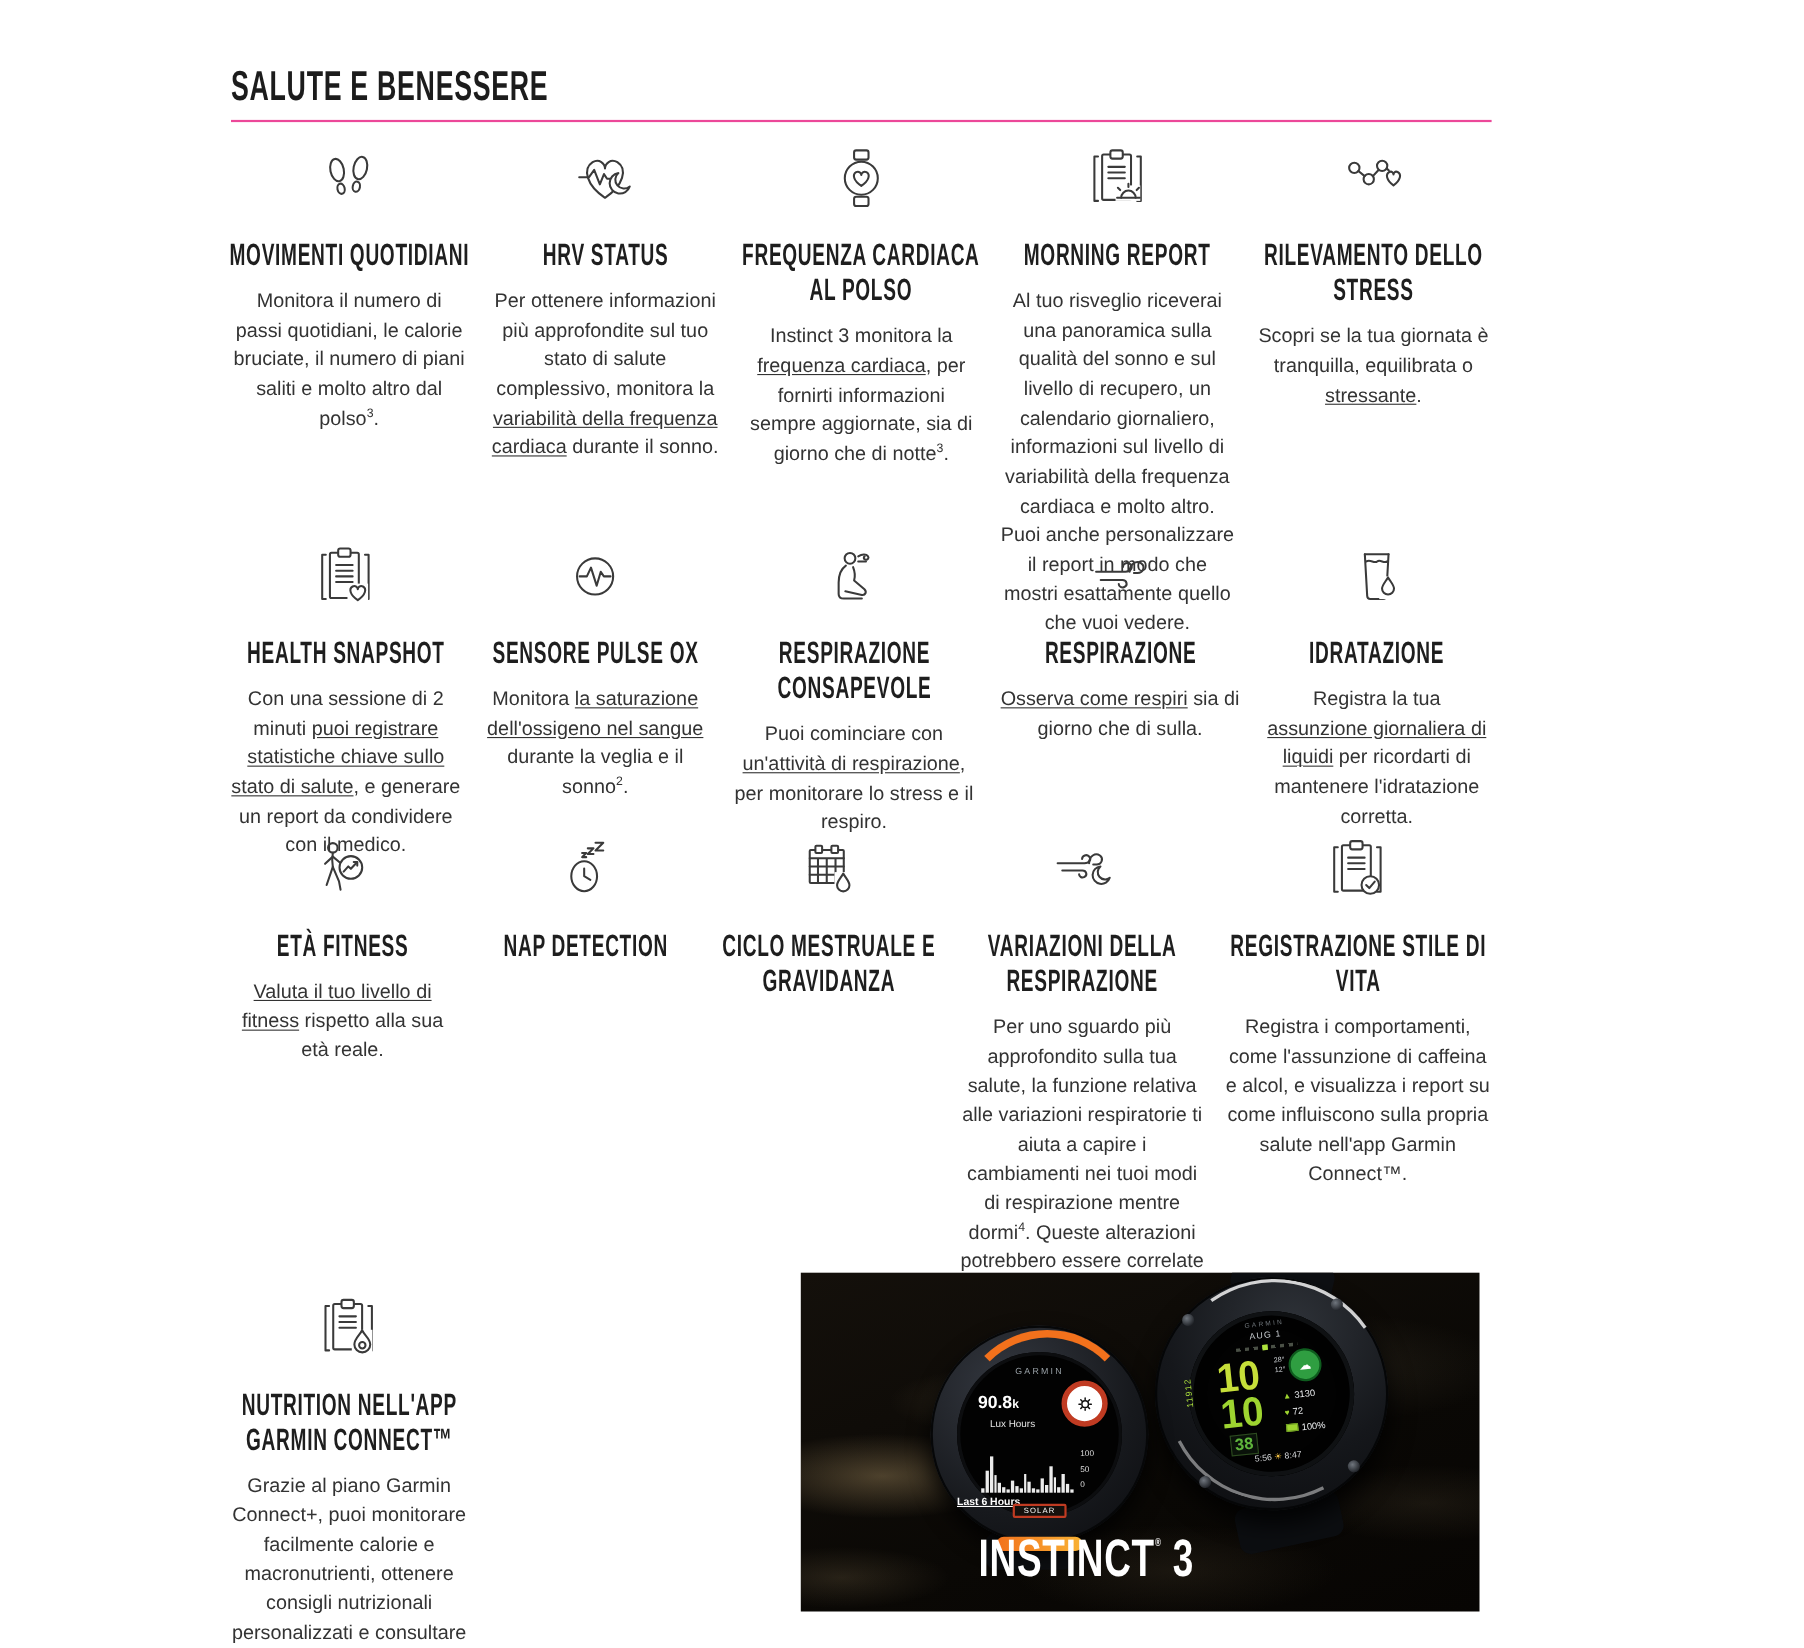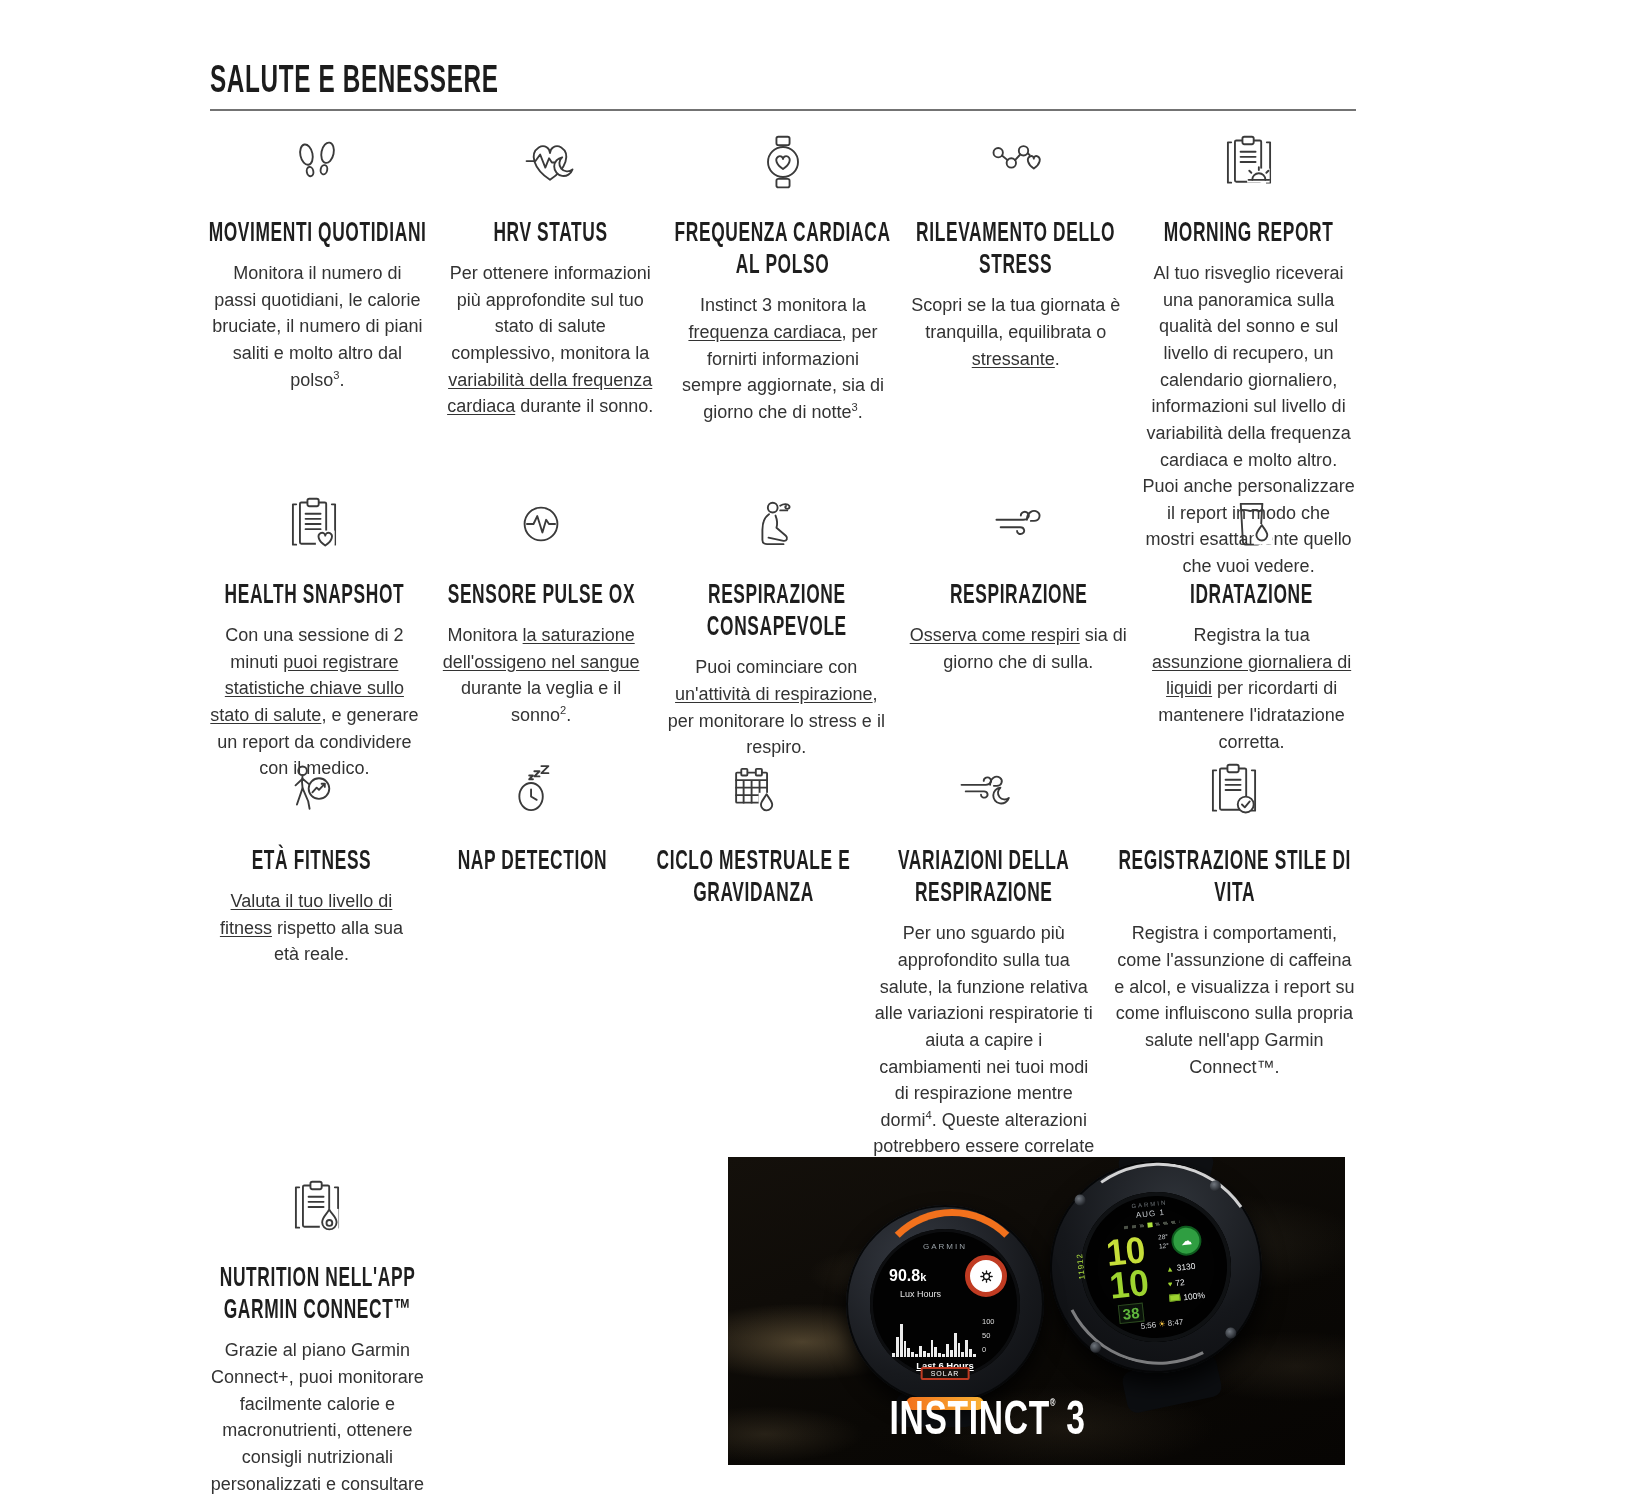--- a/index.html
+++ b/index.html
@@ -1,20 +1,20 @@
 <!DOCTYPE html>
 <html><head>
 <meta charset="utf-8">
 <style>
   html,body{margin:0;padding:0;background:#fff;}
   .page{position:relative;width:1640px;height:1498px;background:#fff;overflow:hidden;
         font-family:"Liberation Sans",sans-serif;color:#333;}
 
   
-  .header{position:absolute;left:210px;top:58px;width:1146px;border-bottom:2px solid #737373;padding-bottom:8px;}
+  .header{position:absolute;left:210px;top:58px;width:1146px;border-bottom:2px solid #ec4899;padding-bottom:8px;}
   .page-title{display:inline-block;font-size:38px;font-weight:bold;color:#1c1c1c;letter-spacing:1px;
               transform:scaleX(0.64);transform-origin:left center;white-space:nowrap;}
 
   
   .row{position:absolute;left:210px;width:1146px;display:grid;grid-template-columns:repeat(5,1fr);column-gap:18px;}
   .row1{top:130px}.row2{top:492px}.row3{top:758px}.row4{top:1175px}
   .card{text-align:center;}
   .icon-wrap{height:64px;display:flex;align-items:center;justify-content:center;margin-bottom:22px;}
   .card-title{font-size:28px;font-weight:bold;line-height:1.15;color:#1e1e1e;letter-spacing:1px;
               width:170%;margin:0 0 12px -35%;transform:scaleX(0.62);transform-origin:center top;}
@@ -48,21 +48,21 @@
   .lw-brand{position:absolute;top:13px;width:100%;text-align:center;font-size:8px;letter-spacing:2px;color:#99a1a7;}
   .lw-lux{position:absolute;left:19px;top:35px;color:#fff;text-align:left;}
   .lw-lux .v{font-size:16px;font-weight:bold;line-height:24px;}
   .lw-lux .k{font-size:11px;font-weight:bold;}
   .lw-lux .lab{font-size:9px;color:#e6e6e6;margin-top:1px;padding-left:11px;}
   .lw-badge{position:absolute;right:13px;top:26px;width:32px;height:32px;border-radius:50%;background:#fff;
     border:5px solid #c03b22;display:flex;align-items:center;justify-content:center;}
   .solar-bars{position:absolute;left:22px;top:92px;width:84px;height:36px;display:flex;align-items:flex-end;gap:1px;}
   .solar-bars span{flex:1 1 auto;background:#ececec;}
   .lw-scale{position:absolute;left:112px;top:86px;font-size:7.5px;color:#ddd;line-height:14px;text-align:left;}
-  .lw-chartlab{position:absolute;top:131px;width:100%;text-align:center;font-size:9.5px;font-weight:bold;color:#fff;text-decoration:underline;}
+  .lw-chartlab{position:absolute;top:131px;width:100%;text-align:left;font-size:9.5px;font-weight:bold;color:#fff;text-decoration:underline;}
   .lw-solar{position:absolute;bottom:-1px;left:50%;transform:translateX(-50%);font-size:7px;letter-spacing:1px;
     color:#fff;border:2px solid #c03b22;background:#15100c;padding:1px 8px;border-radius:2px;}
   .lw-keeper{position:absolute;left:60px;top:192px;width:78px;height:13px;border-radius:7px;
     background:linear-gradient(90deg,#f2711c,#f9b234);}
 
   .w-right{left:322px;top:4px;width:212px;height:212px;transform:rotate(-6deg);
     background:radial-gradient(circle at 62% 22%, #2e3238, #15171b 55%, #0a0b0d);
     box-shadow:0 12px 22px rgba(0,0,0,0.85), inset 0 0 0 2px #050607;}
   .hl{position:absolute;left:7px;top:2px;width:198px;height:198px;border-radius:50%;
     border:3px solid transparent;border-top-color:rgba(255,255,255,0.8);transform:rotate(16deg);}
@@ -145,47 +145,47 @@
           <path d="M32 39.5 C24.5 34.5 23 28.5 27 26.2 C29.6 24.7 32 27 32 28.8 C32 27 34.4 24.7 37 26.2 C41 28.5 39.5 34.5 32 39.5 Z"></path>
         </svg>
       </div>
       <h3 class="card-title">FREQUENZA CARDIACA AL POLSO</h3>
       <p class="card-body"><span>Instinct 3 monitora la </span><span class="u">frequenza cardiaca</span><span>, per fornirti informazioni sempre aggiornate, sia di giorno che di notte</span><sup>3</sup><span>.</span></p>
     </div>
 
     <div class="card">
       <div class="icon-wrap">
         <svg width="60" height="60" viewBox="0 0 64 64" fill="none" stroke="#3a3a3a" stroke-width="2" stroke-linecap="round" stroke-linejoin="round">
-          <circle cx="13" cy="22" r="5"></circle>
-            <circle cx="27" cy="33" r="5"></circle>
-            <circle cx="40" cy="20" r="5"></circle>
-          <path d="M17 25 L23 30 M31 30 L36.5 24 M44.5 22.5 L46.5 24.5"></path>
-          <path d="M51 39 C44 34 43 28 47 26 C49.4 24.8 51 26.9 51 28.4 C51 26.9 52.6 24.8 55 26 C59 28 58 34 51 39 Z"></path>
-        </svg>
-      </div>
-      <h3 class="card-title">RILEVAMENTO DELLO STRESS</h3>
-      <p class="card-body"><span>Scopri se la tua giornata è tranquilla, equilibrata o </span><span class="u">stressante</span><span>.</span></p>
-    </div>
-
-    <div class="card">
-      <div class="icon-wrap">
-        <svg width="60" height="60" viewBox="0 0 64 64" fill="none" stroke="#3a3a3a" stroke-width="2" stroke-linecap="round" stroke-linejoin="round">
           <path d="M13 11 h-3.5 v43 h3.5"></path>
             <path d="M51 11 h3.5 v43 h-3.5"></path>
           <rect x="17" y="9" width="28" height="44" rx="1.5"></rect>
           <rect x="25" y="5" width="12" height="8" rx="2" fill="#fff"></rect>
           <path d="M23 21 h16 M23 26.5 h16 M23 32 h16"></path>
           <rect x="30" y="39" width="24" height="15" fill="#fff" stroke="none"></rect>
           <path d="M35.5 51 a7 7 0 0 1 14 0"></path>
             <path d="M31.5 51 h22"></path>
           <path d="M42.5 40.5 v-3 M50.5 43.5 l2.2 -2.2 M34.5 43.5 l-2.2 -2.2"></path>
         </svg>
       </div>
       <h3 class="card-title">MORNING REPORT</h3>
       <p class="card-body"><span>Al tuo risveglio riceverai una panoramica sulla qualità del sonno e sul livello di recupero, un calendario giornaliero, informazioni sul livello di variabilità della frequenza cardiaca e molto altro. Puoi anche personalizzare il report in modo che mostri esattamente quello che vuoi vedere.</span></p>
+    </div>
+
+    <div class="card">
+      <div class="icon-wrap">
+        <svg width="60" height="60" viewBox="0 0 64 64" fill="none" stroke="#3a3a3a" stroke-width="2" stroke-linecap="round" stroke-linejoin="round">
+          <circle cx="13" cy="22" r="5"></circle>
+            <circle cx="27" cy="33" r="5"></circle>
+            <circle cx="40" cy="20" r="5"></circle>
+          <path d="M17 25 L23 30 M31 30 L36.5 24 M44.5 22.5 L46.5 24.5"></path>
+          <path d="M51 39 C44 34 43 28 47 26 C49.4 24.8 51 26.9 51 28.4 C51 26.9 52.6 24.8 55 26 C59 28 58 34 51 39 Z"></path>
+        </svg>
+      </div>
+      <h3 class="card-title">RILEVAMENTO DELLO STRESS</h3>
+      <p class="card-body"><span>Scopri se la tua giornata è tranquilla, equilibrata o </span><span class="u">stressante</span><span>.</span></p>
     </div>
   </div>
 
   <div class="row row2">
 
     <div class="card">
       <div class="icon-wrap">
         <svg width="60" height="60" viewBox="0 0 64 64" fill="none" stroke="#3a3a3a" stroke-width="2" stroke-linecap="round" stroke-linejoin="round">
           <path d="M13 11 h-3.5 v43 h3.5"></path>
             <path d="M51 11 h3.5 v43 h-3.5"></path>

